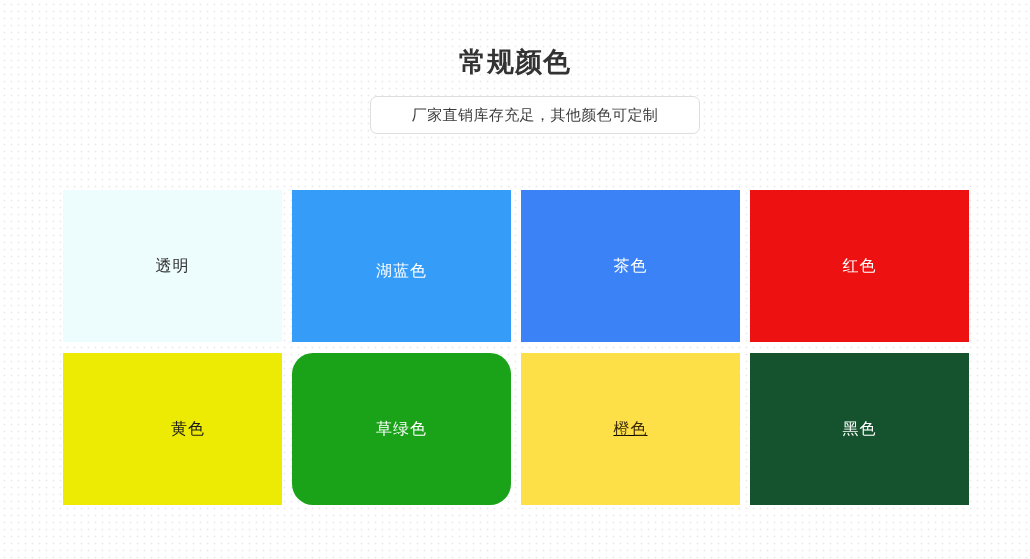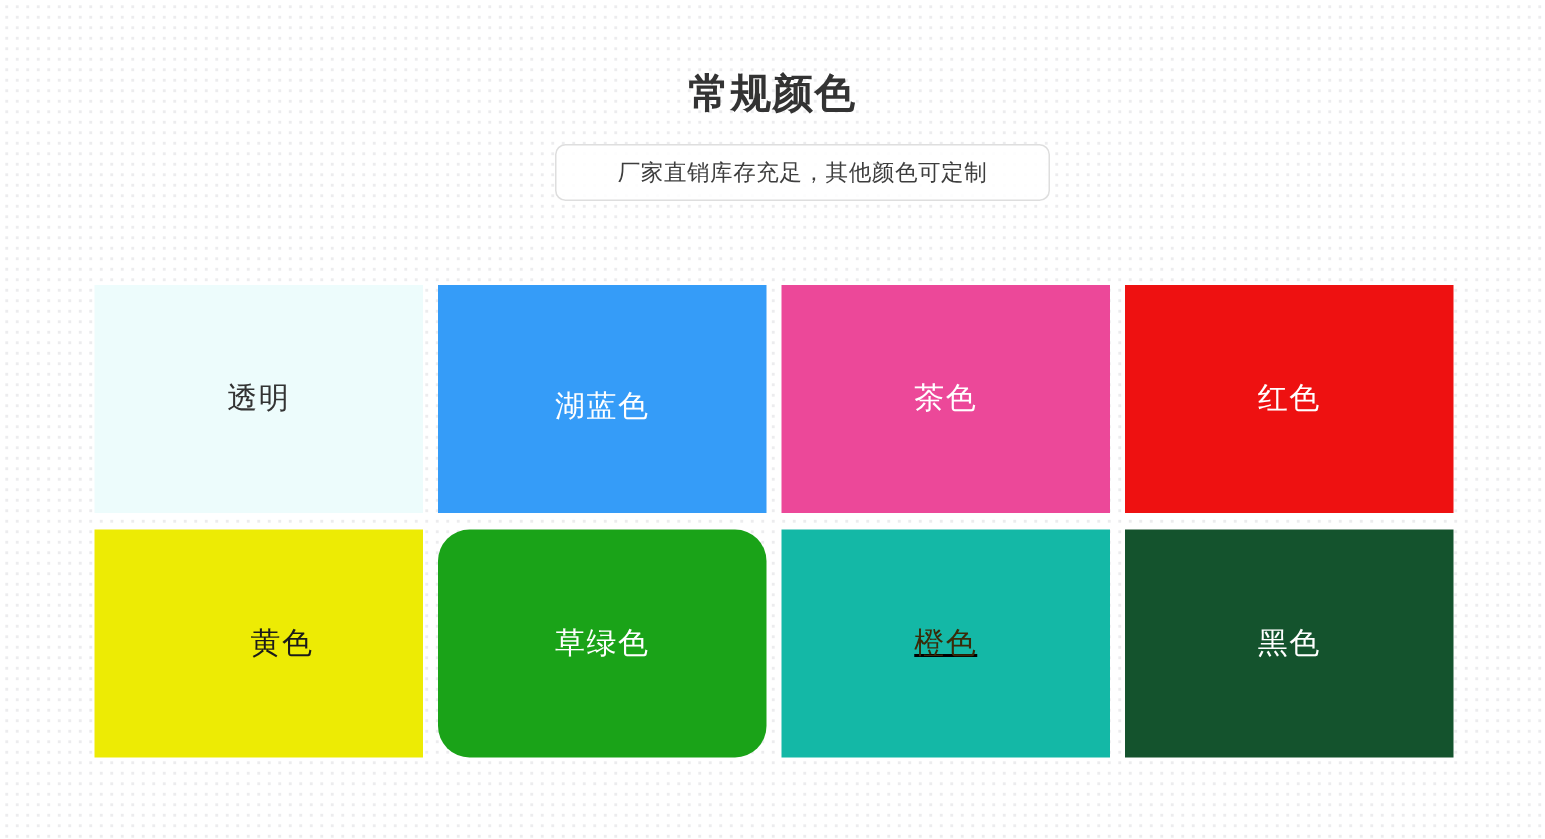--- a/index.html
+++ b/index.html
@@ -76,21 +76,21 @@
   .swatch {
     position: relative;
     display: flex;
     align-items: center;
     justify-content: center;
     box-sizing: border-box;
     overflow: hidden;
   }
 
   .swatch-label {
-    font-size: 20px;
+    font-size: 16px;
     line-height: 20px;
     letter-spacing: 1px;
     text-align: center;
     user-select: none;
   }
 </style>
 </head>
 <body>
 
 <div class="page">
@@ -103,33 +103,33 @@
     </div>
   </div>
 
   <div class="swatch-grid">
       <div class="swatch" style="background-color: rgb(237, 252, 252);">
         <span class="swatch-label" style="color: rgb(51, 51, 51);">透明</span>
       </div>
       <div class="swatch" style="background-color: rgb(53, 156, 248);">
         <span class="swatch-label" style="color: rgb(255, 255, 255); margin-top: 10px;">湖蓝色</span>
       </div>
-      <div class="swatch" style="background-color: #ec4899;">
+      <div class="swatch" style="background-color: #3b82f6;">
         <span class="swatch-label" style="color: rgb(255, 255, 255);">茶色</span>
       </div>
       <div class="swatch" style="background-color: rgb(238, 17, 17);">
         <span class="swatch-label" style="color: rgb(255, 255, 255);">红色</span>
       </div>
       <div class="swatch" style="background-color: rgb(237, 235, 4);">
         <span class="swatch-label" style="color: rgb(26, 26, 26); margin-left: 31px;">黄色</span>
       </div>
       <div class="swatch" style="background-color: rgb(26, 163, 24); border-radius: 21px;">
         <span class="swatch-label" style="color: rgb(255, 255, 255);">草绿色</span>
       </div>
-      <div class="swatch" style="background-color: #14b8a6; text-decoration: underline;">
+      <div class="swatch" style="background-color: #fde047; text-decoration: underline;">
         <span class="swatch-label" style="color: rgb(58, 42, 8);">橙色</span>
       </div>
       <div class="swatch" style="background-color: #14532d;">
         <span class="swatch-label" style="color: rgb(255, 255, 255);">黑色</span>
       </div>
     </div>
 
 </div>
 
 </body></html>

